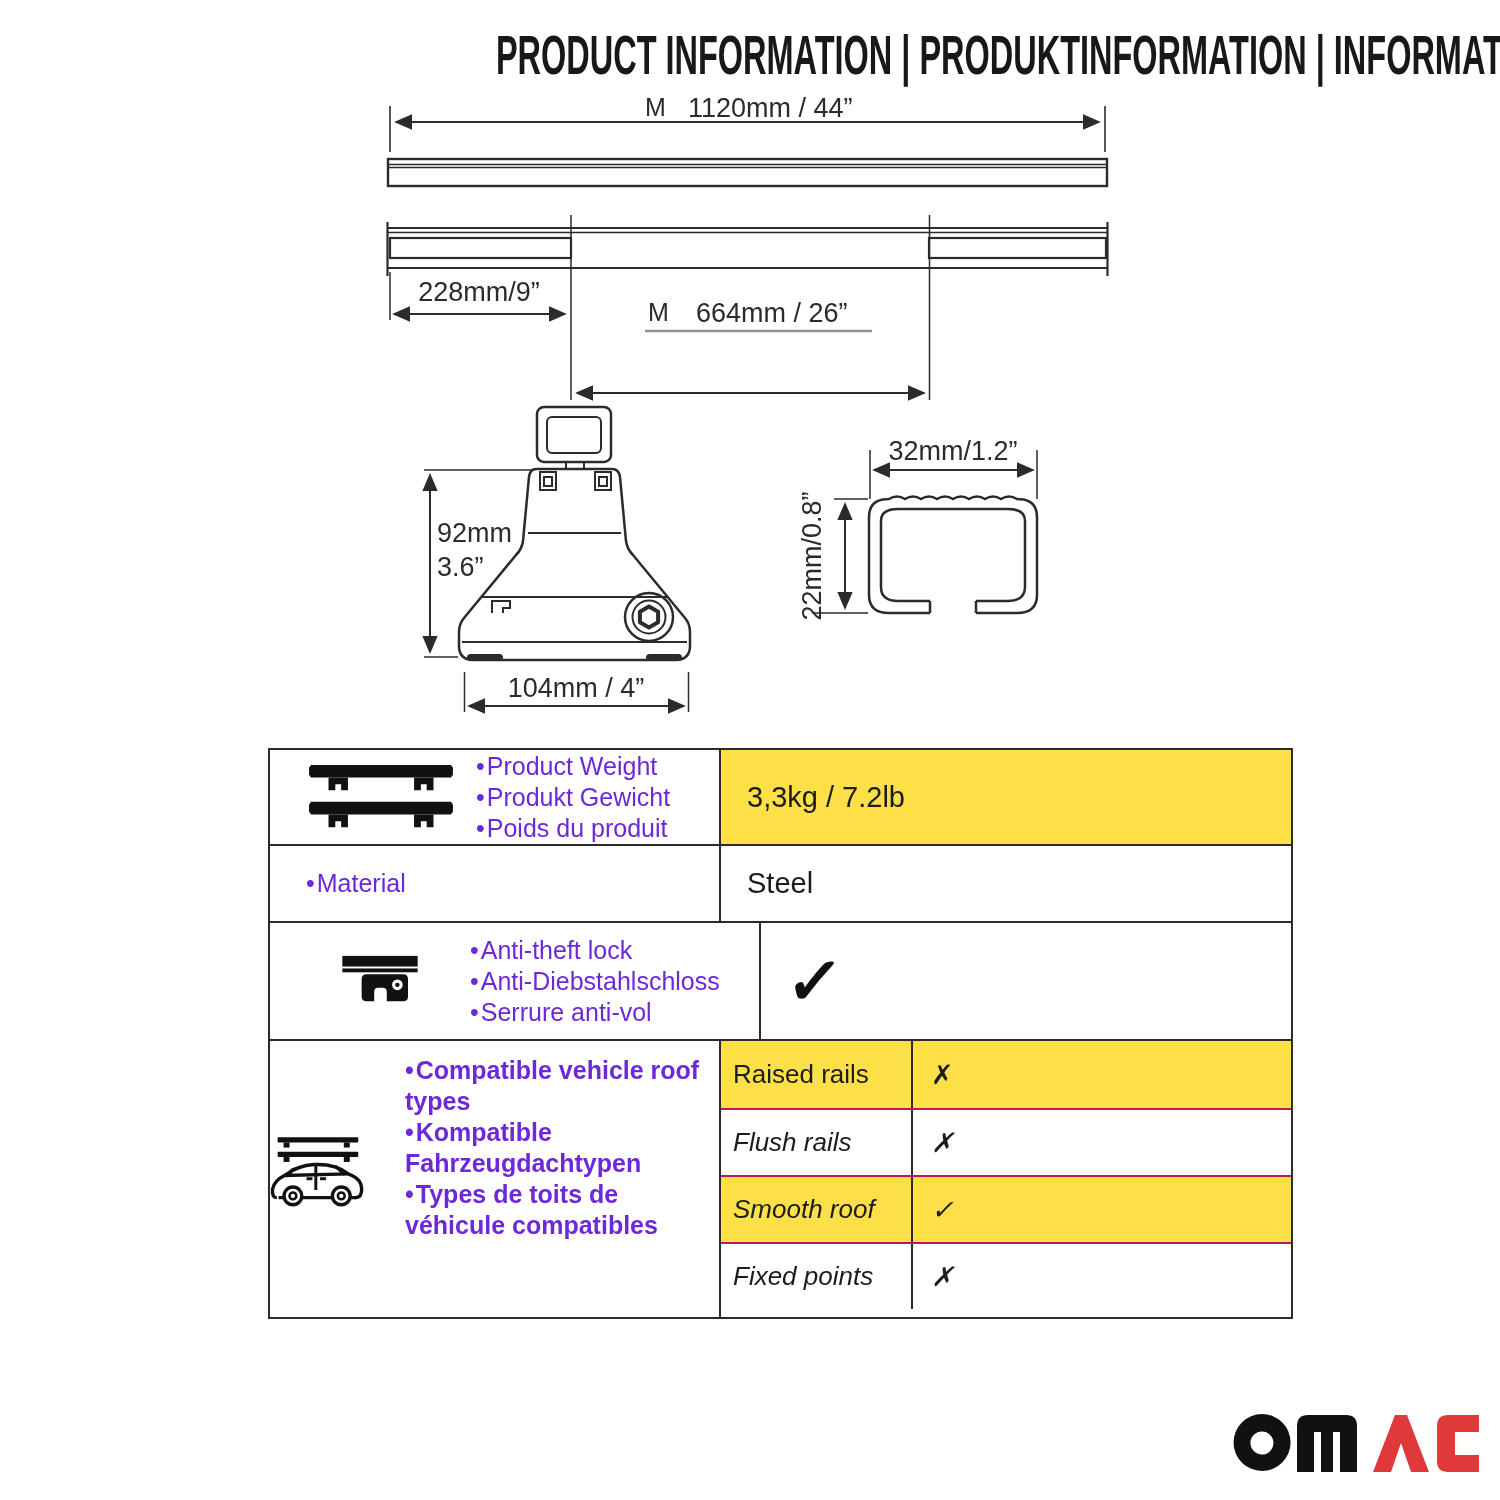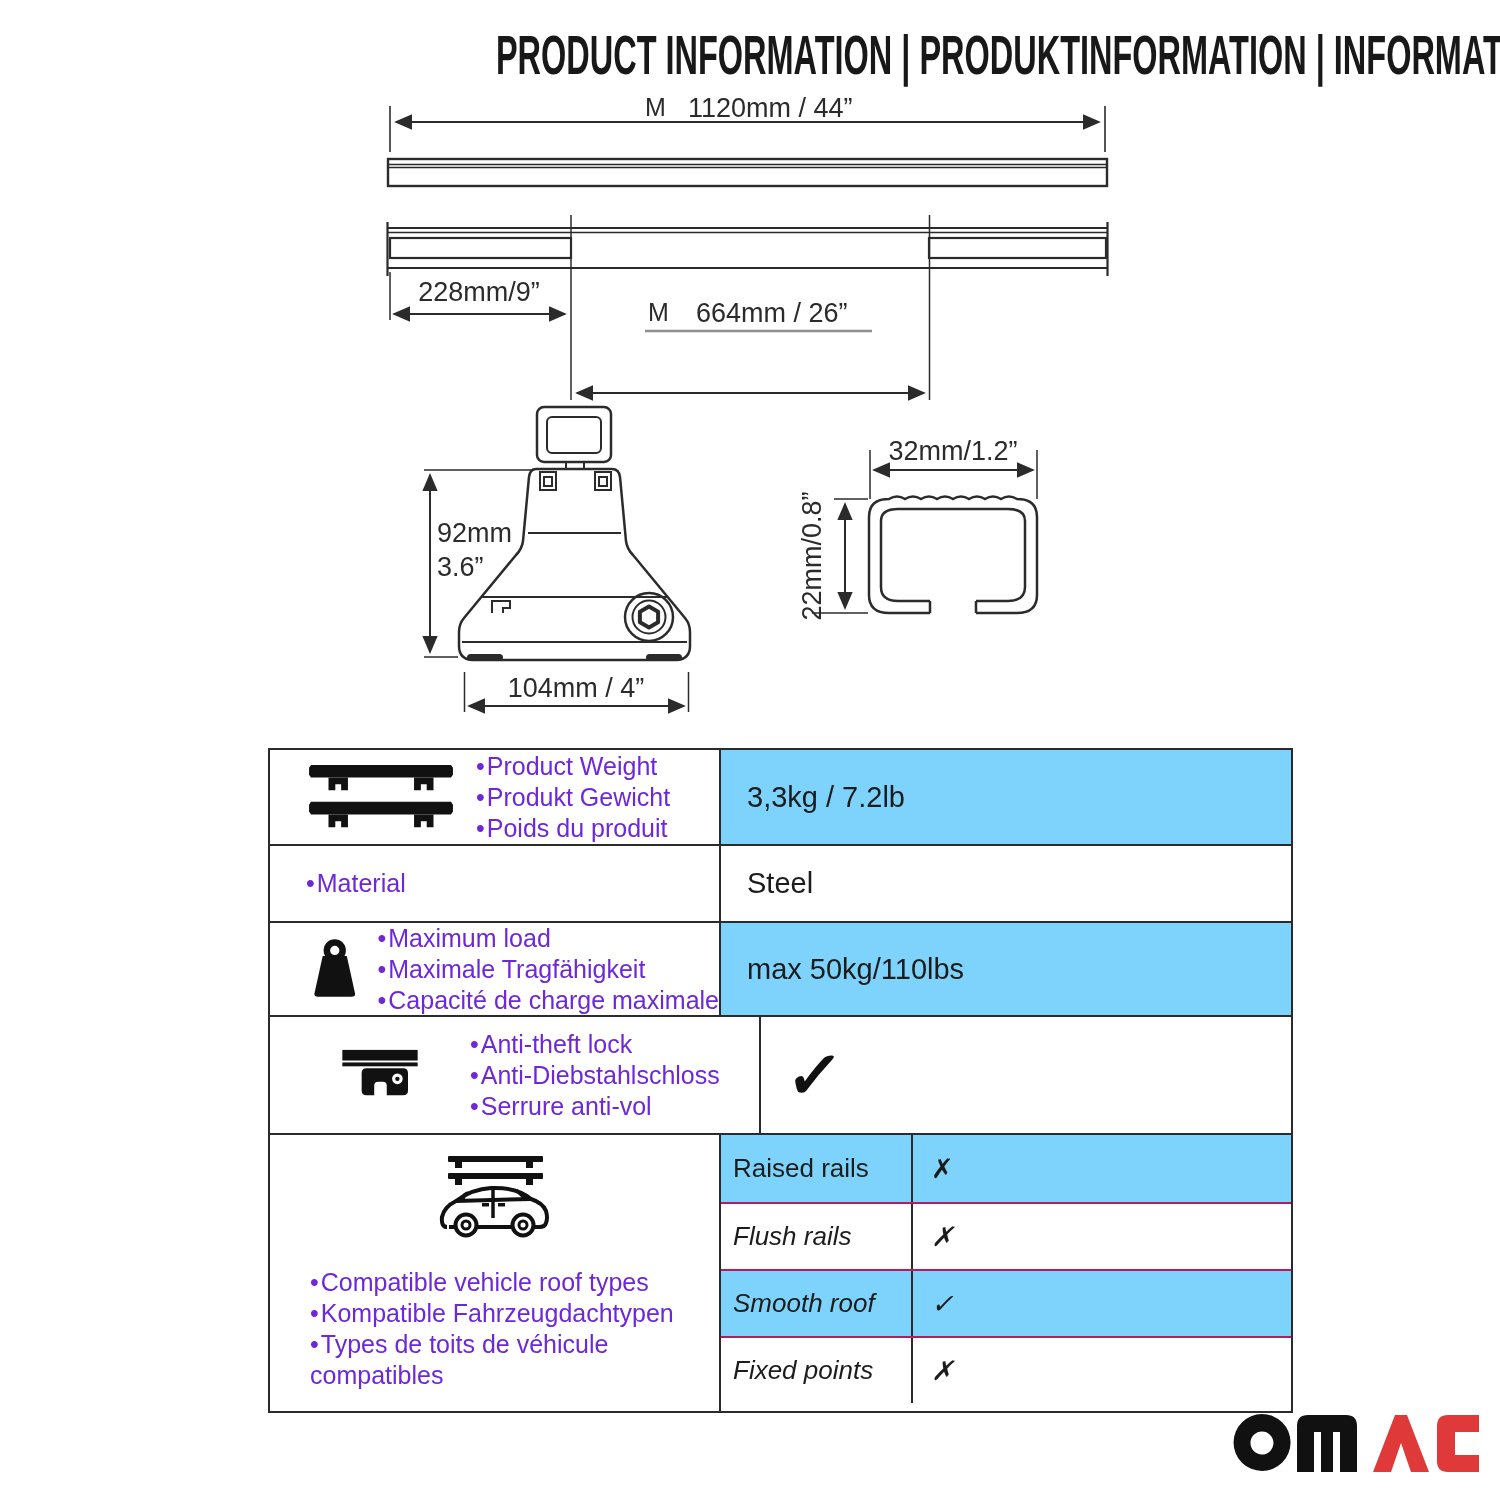--- a/index.html
+++ b/index.html
@@ -16,33 +16,33 @@
   .dimM{font-size:25px;font-weight:500;}
   .ln{stroke:#2b2b2b;fill:none;}
   
   .ptable{position:absolute;left:268px;top:748px;width:1025px;border:2px solid #2b2b2b;box-sizing:border-box;background:#fff;}
   .trow{display:flex;box-sizing:border-box;}
   .trow + .trow{border-top:2px solid #2b2b2b;}
   .lcell{width:451px;min-width:451px;box-sizing:border-box;border-right:2px solid #2b2b2b;
          display:flex;align-items:center;padding-left:36px;}
   .vcell{flex:1;display:flex;align-items:center;padding-left:26px;box-sizing:border-box;
          font-size:29px;color:#1c1c1c;}
-  .gray{background:#7dd3fc;}
+  .gray{background:#fde047;}
   .labels{display:flex;flex-direction:column;justify-content:center;}
   .labels div{font-size:25px;line-height:31px;color:#6d28d9;}
   .labels div::before{content:"•";margin-right:2px;}
   .nowrap div{white-space:nowrap;}
   .bigcheck{font-size:66px;font-weight:bold;line-height:1;color:#111;transform:skewX(-6deg);}
   
   .r1{height:94px;}
   .r2{height:77px;}
   .r3{height:94px;}
   .r4{height:118px;padding-left:40px;}
   .r5{height:278px;}
-  .r5 .lcell{flex-direction:column;justify-content:center;align-items:center;padding-left:0;}
+  .r5 .lcell{flex-direction:row;justify-content:center;align-items:center;padding-left:0;font-weight:bold;}
   .r5 .labels{align-self:flex-start;padding-left:40px;width:370px;margin-top:14px;}
   .r5 .vcell{padding:0;flex-direction:column;align-items:stretch;}
   .subrow{display:flex;height:67px;box-sizing:border-box;}
   .subrow + .subrow{border-top:2px solid #be185d;font-style:italic;}
   .subl{width:192px;min-width:192px;border-right:2px solid #2b2b2b;display:flex;align-items:center;
         padding-left:12px;font-size:26px;box-sizing:border-box;}
   .subv{flex:1;display:flex;align-items:center;padding-left:18px;font-size:27px;}
   .icon1{margin-right:20px;}
   .icon2{margin-right:14px;}
   .icon3{margin-left:-4px;margin-right:52px;}
@@ -191,34 +191,20 @@
 
     <div class="trow r2">
       <div class="lcell">
         <div class="labels">
           <div>Material</div>
         </div>
       </div>
       <div class="vcell">Steel</div>
     </div>
 
-    <div class="trow r3">
-      <div class="lcell">
-        <svg class="icon2" width="58" height="60" viewBox="0 0 62 62">
-          <circle cx="31" cy="11" r="8.5" fill="none" stroke="#111" stroke-width="7"></circle>
-          <path d="M9,58 L18,17 L44,17 L53,58 Q53,61 49,61 L13,61 Q9,61 9,58 Z" fill="#111"></path>
-        </svg>
-        <div class="labels nowrap">
-          <div>Maximum load</div>
-          <div>Maximale Tragfähigkeit</div>
-          <div>Capacité de charge maximale</div>
-        </div>
-      </div>
-      <div class="vcell gray">max 50kg/110lbs</div>
-    </div>
 
     <div class="trow r4">
       <div class="lcell">
         <svg class="icon3" width="76" height="56" viewBox="0 0 78 58">
           <rect x="0" y="3" width="78" height="11" fill="#111"></rect>
           <rect x="0" y="16" width="78" height="4" fill="#111"></rect>
           <path d="M25,22 h38 q5,0 5,5 v18 q0,5 -5,5 h-17 v-10 q0,-4 -4,-4 h-5 q-4,0 -4,4 v10 h-8 q-5,0 -5,-5 v-18 q0,-5 5,-5 z" fill="#111"></path>
           <circle cx="57" cy="33" r="5.5" fill="#fff"></circle>
           <circle cx="57" cy="33" r="2.3" fill="#111"></circle>
         </svg>

